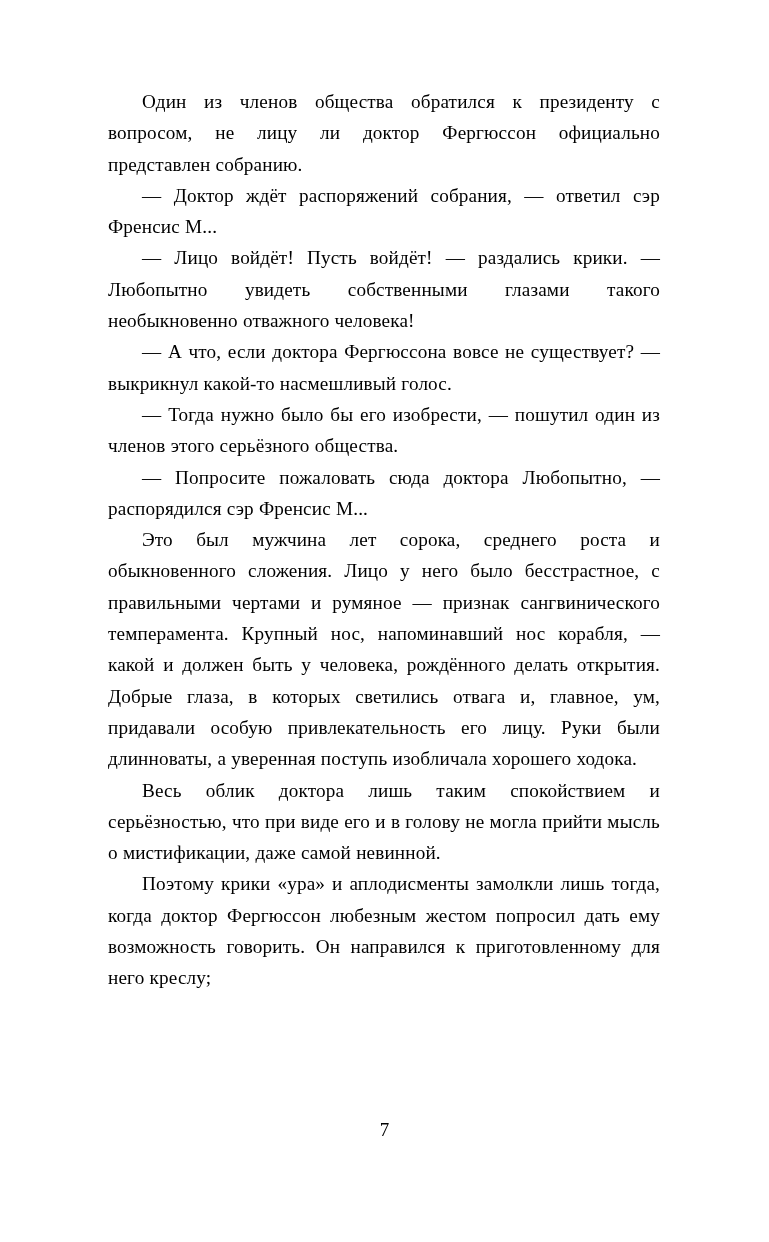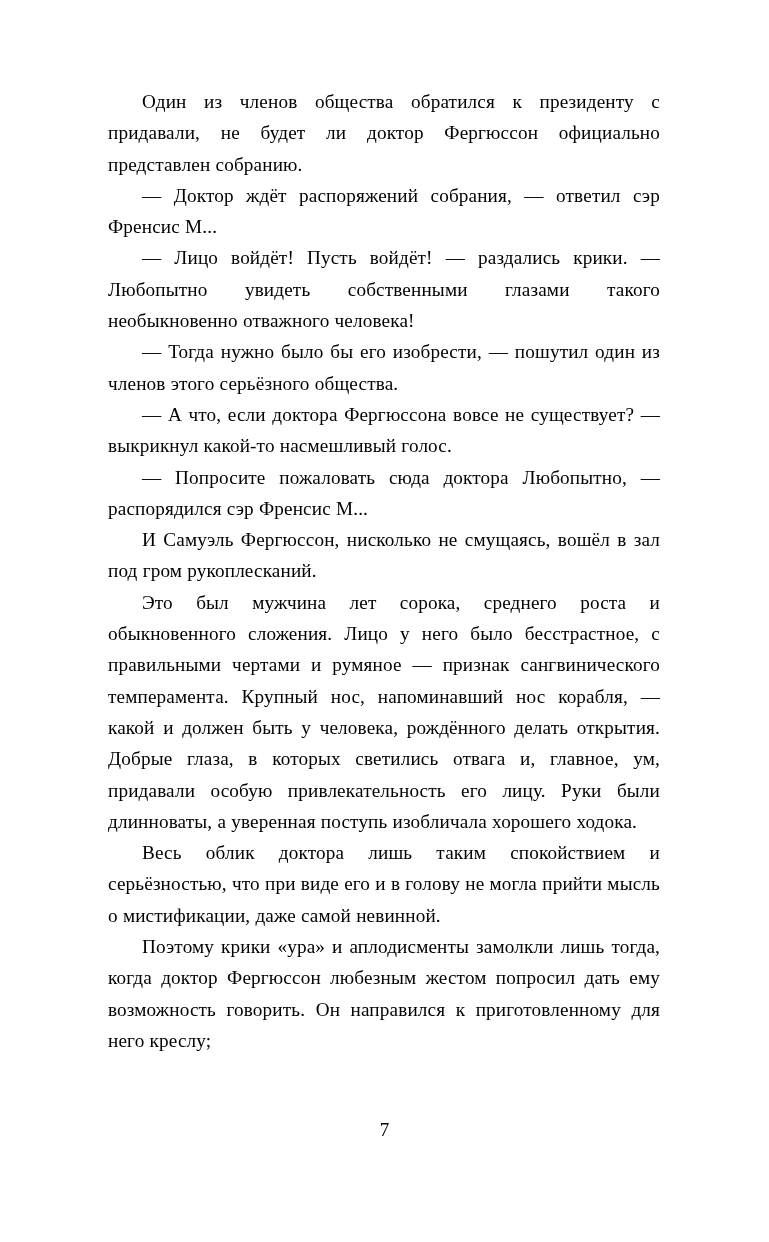--- a/index.html
+++ b/index.html
@@ -47,25 +47,24 @@
     text-align: center;
     font-size: 19px;
     line-height: 24px;
   }
 </style>
 </head>
 <body>
 
 <div class="page">
   <div class="text-column">
-    <p class="para">Один из членов общества обратился к президенту с придавали, не будет ли доктор Фергюссон официально представлен собранию.</p>
+    <p class="para">Один из членов общества обратился к президенту с вопросом, не лицу ли доктор Фергюссон официально представлен собранию.</p>
     <p class="para">— Доктор ждёт распоряжений собрания, — ответил сэр Френсис М...</p>
     <p class="para">— Лицо войдёт! Пусть войдёт! — раздались крики. — Любопытно увидеть собственными глазами такого необыкновенно отважного человека!</p>
+    <p class="para">— А что, если доктора Фергюссона вовсе не существует? — выкрикнул какой-то насмешливый голос.</p>
     <p class="para">— Тогда нужно было бы его изобрести, — пошутил один из членов этого серьёзного общества.</p>
-    <p class="para">— А что, если доктора Фергюссона вовсе не существует? — выкрикнул какой-то насмешливый голос.</p>
     <p class="para">— Попросите пожаловать сюда доктора Любопытно, — распорядился сэр Френсис М...</p>
-    <p class="para">И Самуэль Фергюссон, нисколько не смущаясь, вошёл в зал под гром рукоплесканий.</p>
     <p class="para">Это был мужчина лет сорока, среднего роста и обыкновенного сложения. Лицо у него было бесстрастное, с правильными чертами и румяное — признак сангвинического темперамента. Крупный нос, напоминавший нос корабля, — какой и должен быть у человека, рождённого делать открытия. Добрые глаза, в которых светились отвага и, главное, ум, придавали особую привлекательность его лицу. Руки были длинноваты, а уверенная поступь изобличала хорошего ходока.</p>
     <p class="para">Весь облик доктора лишь таким спокойствием и серьёзностью, что при виде его и в голову не могла прийти мысль о мистификации, даже самой невинной.</p>
     <p class="para">Поэтому крики «ура» и аплодисменты замолкли лишь тогда, когда доктор Фергюссон любезным жестом попросил дать ему возможность говорить. Он направился к приготовленному для него креслу;</p>
   </div>
   <div class="page-number">7</div>
 </div>
 
 </body></html>

